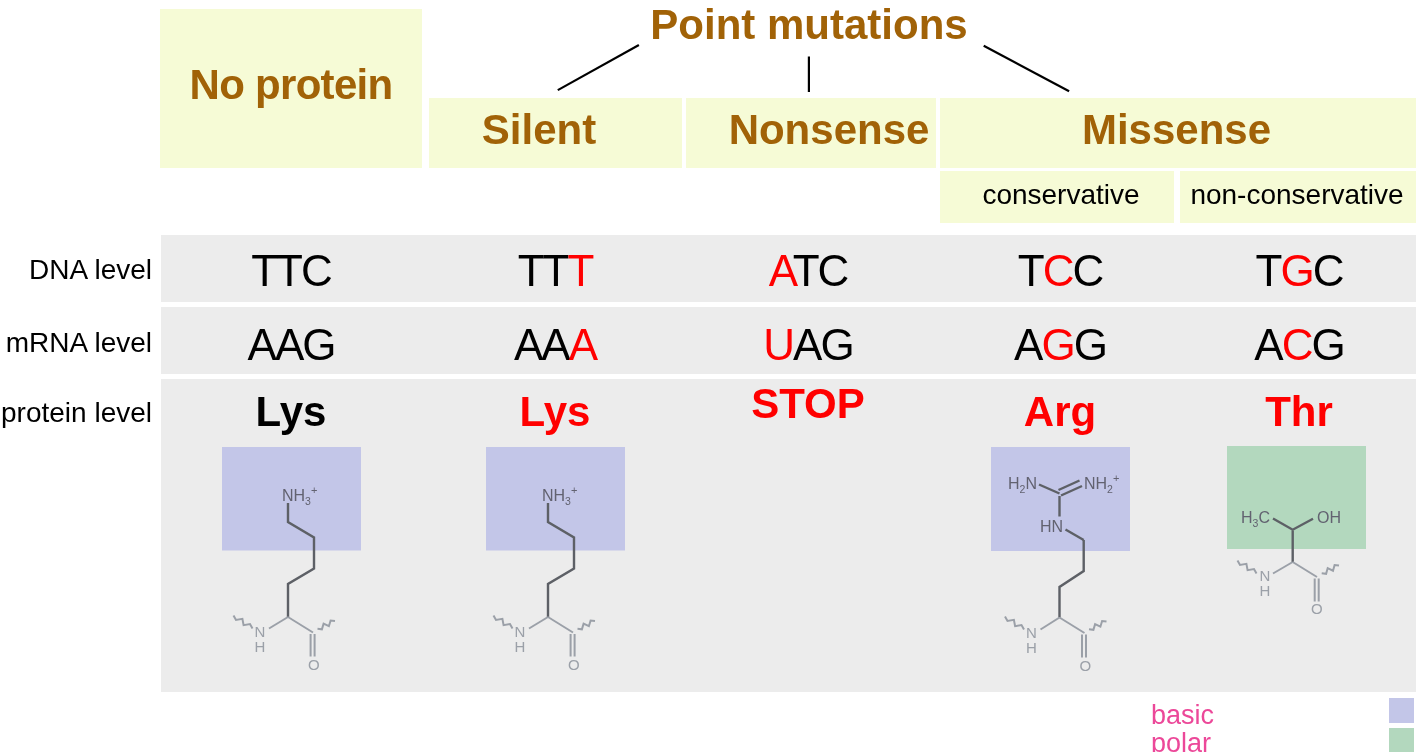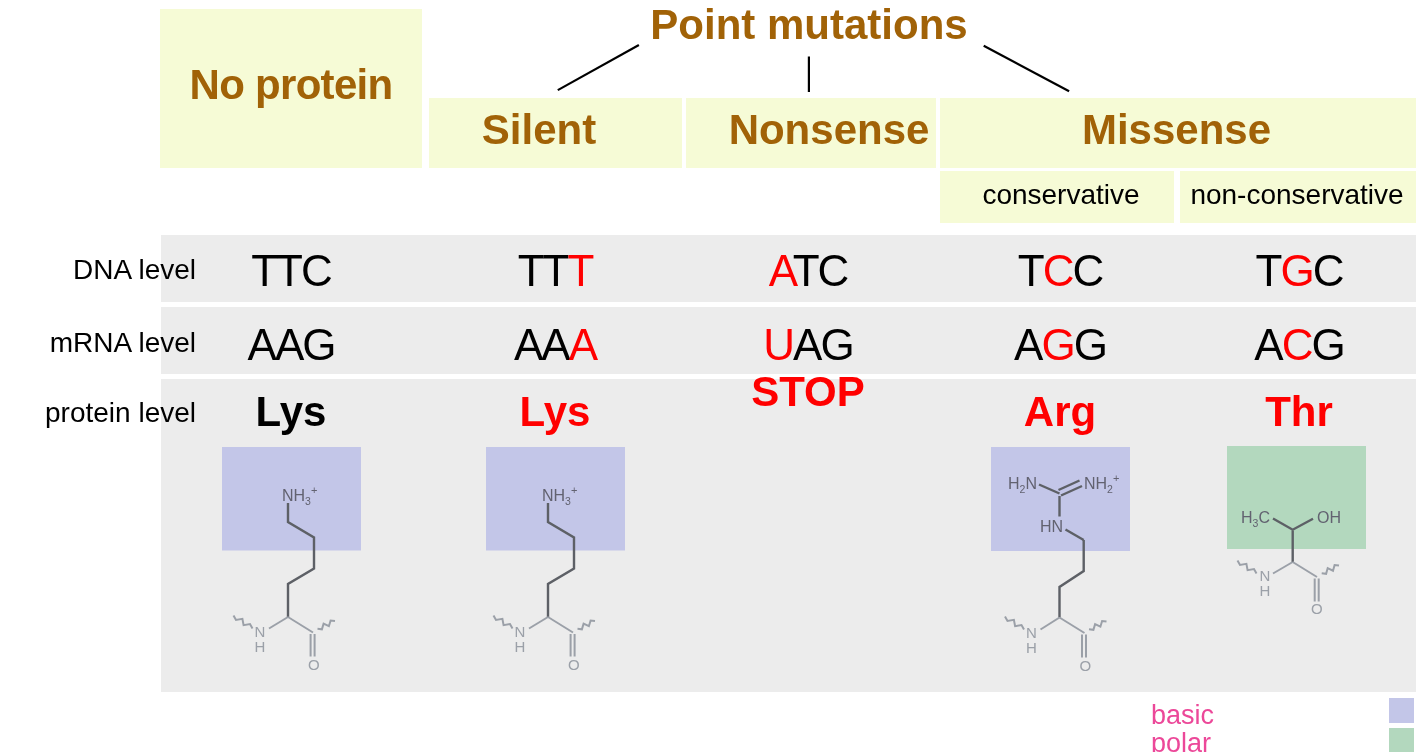--- a/index.html
+++ b/index.html
@@ -3,21 +3,21 @@
 <meta charset="utf-8">
 <style>
 html,body{margin:0;padding:0;}
 body{width:1416px;height:752px;background:#fff;font-family:"Liberation Sans",sans-serif;position:relative;overflow:hidden;}
 .abs{position:absolute;}
 .ybox{position:absolute;background:#f6fbd6;}
 .grow{position:absolute;left:161px;width:1255px;background:#ececec;}
 .hdr{font-weight:bold;font-size:42px;color:#a16207;text-align:center;}
 .codon{position:absolute;width:260px;text-align:center;font-size:44px;letter-spacing:-2px;color:#000;line-height:1;}
 .aa{position:absolute;width:260px;text-align:center;font-size:42px;font-weight:bold;line-height:1;}
-.lbl{position:absolute;width:152px;text-align:right;font-size:28px;color:#000;line-height:1;white-space:nowrap;padding-left:44px;}
+.lbl{position:absolute;width:152px;text-align:right;font-size:28px;color:#000;line-height:1;white-space:nowrap;}
 .r{color:#f00;}
 .leg{position:absolute;width:229px;text-align:left;font-size:27px;color:#ec4899;line-height:1;}
 </style>
 </head>
 <body>
 
 <div class="grow" style="top:235px;height:66.5px;"></div>
 <div class="grow" style="top:307px;height:66.5px;"></div>
 <div class="grow" style="top:378.5px;height:313px;"></div>
 
@@ -47,21 +47,21 @@
 <div class="codon" style="left:1169px;top:249px;">T<span class="r">G</span>C</div>
 
 <div class="codon" style="left:161px;top:323px;">AAG</div>
 <div class="codon" style="left:425px;top:323px;">AA<span class="r">A</span></div>
 <div class="codon" style="left:678px;top:323px;"><span class="r">U</span>AG</div>
 <div class="codon" style="left:930px;top:323px;">A<span class="r">G</span>G</div>
 <div class="codon" style="left:1169px;top:323px;">A<span class="r">C</span>G</div>
 
 <div class="aa" style="left:161px;top:391px;color:#000;">Lys</div>
 <div class="aa" style="left:425px;top:391px;color:#f00;">Lys</div>
-<div class="aa" style="left:678px;top:371px;color:#f00;">STOP</div>
+<div class="aa" style="left:678px;top:383px;color:#f00;">STOP</div>
 <div class="aa" style="left:930px;top:391px;color:#f00;">Arg</div>
 <div class="aa" style="left:1169px;top:391px;color:#f00;">Thr</div>
 
 <div class="leg" style="left:1151px;top:701.5px;">basic</div>
 <div class="leg" style="left:1151px;top:729.5px;">polar</div>
 <div class="abs" style="left:1389px;top:698px;width:25px;height:24.5px;background:#c3c6e8;"></div>
 <div class="abs" style="left:1389px;top:728px;width:25px;height:24px;background:#b3d8be;"></div>
 
 <svg class="abs" style="left:0;top:0;" width="1416" height="752" viewBox="0 0 1416 752" font-family="Liberation Sans, sans-serif">
   <g stroke="#000" stroke-width="2.2" fill="none">

